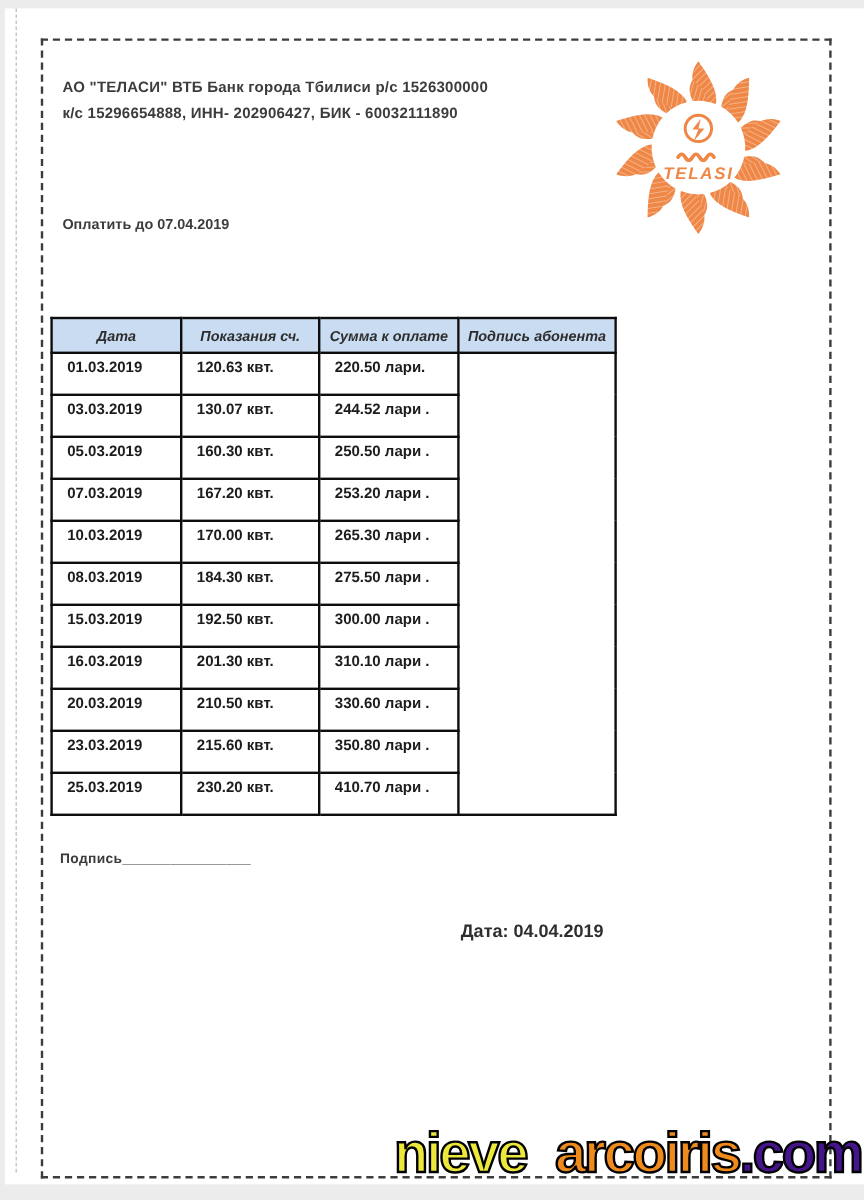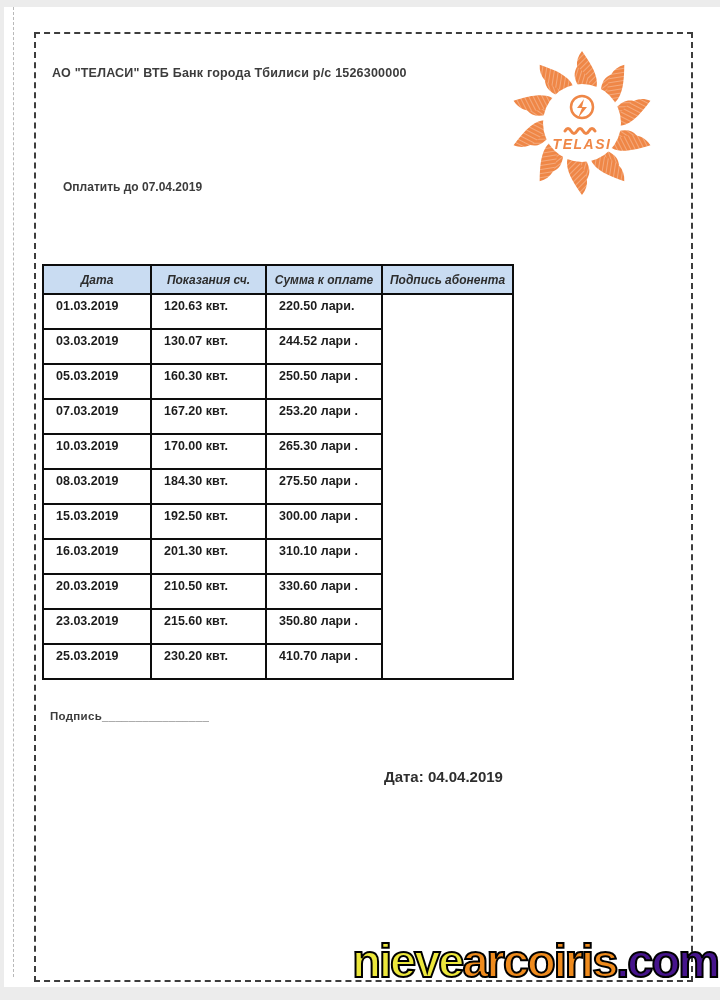--- a/index.html
+++ b/index.html
@@ -23,21 +23,21 @@
   }
   .cut-border {
     position: absolute;
     left: 30px; top: 25px;
     width: 659px; height: 950px;
     border: 2px dashed #3d3d3d;
   }
   .txt { position: absolute; color: #3c3c3c; font-weight: bold; }
   .bank-block { left: 48px; top: 56px; font-size: 12.5px; line-height: 21px; letter-spacing: 0.2px; }
   .subscriber-block { left: 48px; top: 124px; font-size: 12px; line-height: 19px; }
-  .payby-line { left: 59px; top: 173px; font-size: 12px; }
+  .payby-line { left: 48px; top: 173px; font-size: 12px; }
   .company-address { left: 380px; top: 201px; width: 272px; text-align: right; font-size: 12px; }
 
   .logo { position: absolute; left: 502px; top: 40px; width: 152px; height: 158px; text-align: right; }
 
   table.bill {
     position: absolute;
     left: 38px; top: 257px;
     border-collapse: collapse;
     table-layout: fixed;
   }
@@ -79,32 +79,33 @@
     right: 2px; top: 933px;
     font-size: 47px;
     font-weight: 900;
     letter-spacing: -2px;
     white-space: nowrap;
     font-family: "Liberation Sans", sans-serif;
     -webkit-text-stroke: 2px #000;
     z-index: 5;
   }
   .wm-1 { color: #ece73b; }
-  .wm-2 { color: #ef8b1d; }
+  .wm-2 { color: #ef8b1d; margin-left: 24px; }
   .wm-3 { color: #46148c; }
 </style>
 </head>
 <body>
 
 <div class="page">
   <div class="scan-edge"></div>
   <div class="cut-border"></div>
 
   <div class="txt bank-block">
     <div>АО "ТЕЛАСИ" ВТБ Банк города Тбилиси р/с 1526300000</div>
+    <div>к/с 15296654888, ИНН- 202906427, БИК - 60032111890</div>
   </div>
 
 
   <div class="txt payby-line">Оплатить до  07.04.2019</div>
 
   <div class="logo">
     <svg width="152" height="158" viewBox="0 0 152 158">
       <defs>
         <pattern id="hatch" width="4" height="4" patternUnits="userSpaceOnUse" patternTransform="rotate(45)">
           <rect width="4" height="4" fill="#ef8747"></rect>

